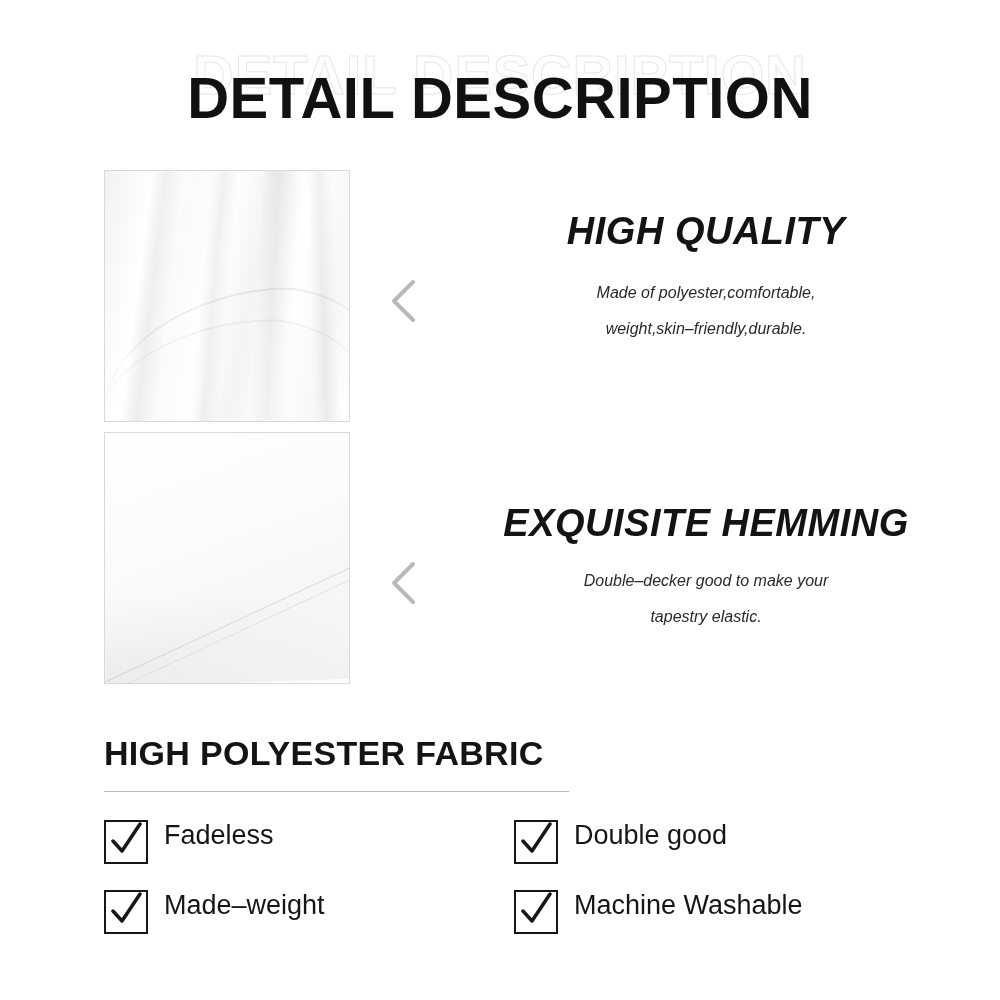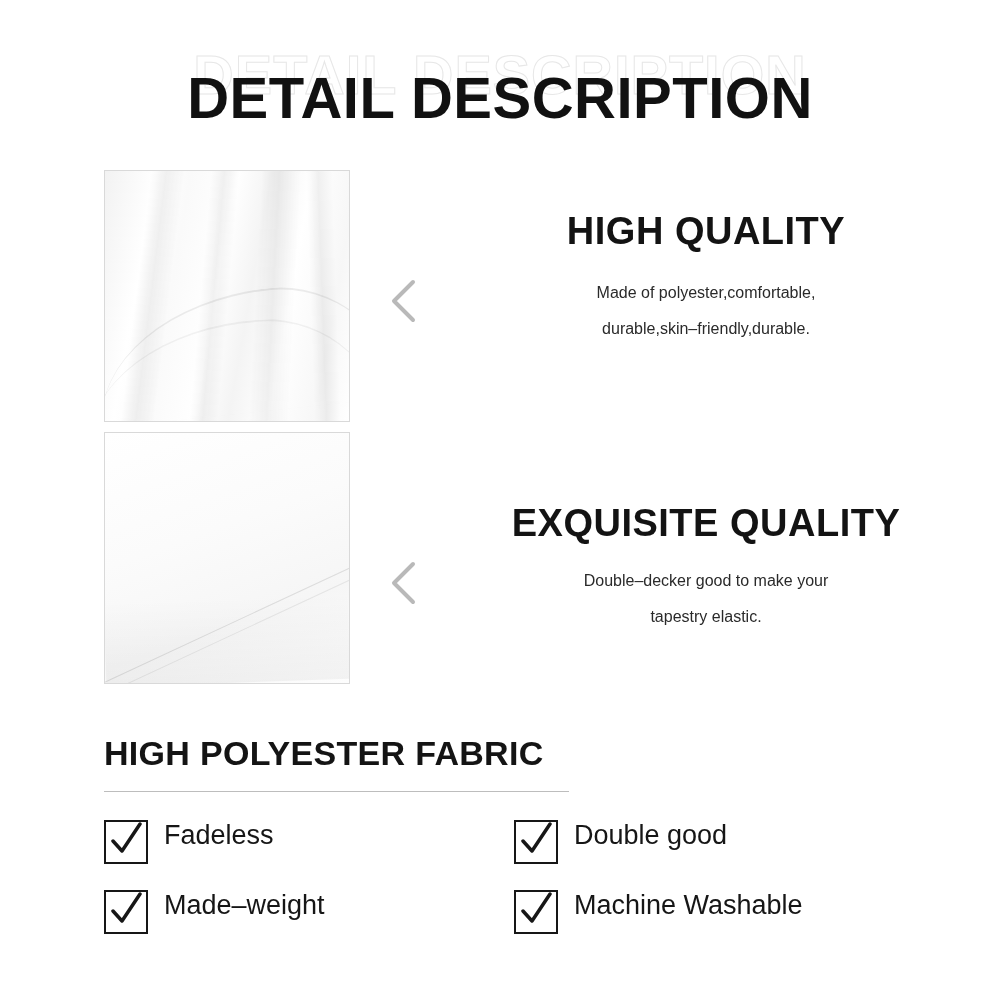--- a/index.html
+++ b/index.html
@@ -55,20 +55,21 @@
     letter-spacing: 0.5px;
     color: #111111;
   }
 
   
   .feature {
     position: absolute;
     left: 0;
     width: 936px;
     height: 250px;
+    font-style: italic;
   }
   .feature.one { top: 170px; }
   .feature.two { top: 432px; }
 
   .photo {
     position: absolute;
     left: 104px;
     top: 0;
     width: 244px;
     height: 250px;
@@ -236,40 +237,40 @@
     </div>
     <div class="arrow">
       <svg width="34" height="46" viewBox="0 0 34 46" fill="none" xmlns="http://www.w3.org/2000/svg">
         <path d="M27 4 L8 23 L27 42" stroke="#b9b9b9" stroke-width="4" stroke-linecap="round" stroke-linejoin="round"></path>
       </svg>
     </div>
     <div class="f-text">
       <div class="f-title">HIGH QUALITY</div>
       <div class="f-desc">
         <div>Made of polyester,comfortable,</div>
-        <div>durable,skin–friendly,durable.</div>
+        <div>weight,skin–friendly,durable.</div>
       </div>
     </div>
   </div>
 
   <div class="feature two">
     <div class="photo">
       <div class="fabric-hem">
         <div class="hem-line h1"></div>
         <div class="hem-line h2"></div>
         <div class="hem-shade"></div>
       </div>
     </div>
     <div class="arrow">
       <svg width="34" height="46" viewBox="0 0 34 46" fill="none" xmlns="http://www.w3.org/2000/svg">
         <path d="M27 4 L8 23 L27 42" stroke="#b9b9b9" stroke-width="4" stroke-linecap="round" stroke-linejoin="round"></path>
       </svg>
     </div>
     <div class="f-text">
-      <div class="f-title">EXQUISITE QUALITY</div>
+      <div class="f-title">EXQUISITE HEMMING</div>
       <div class="f-desc">
         <div>Double–decker good to make your</div>
         <div>tapestry elastic.</div>
       </div>
     </div>
   </div>
 
   <div class="bottom">
     <div class="bottom-title">HIGH POLYESTER FABRIC</div>
     <div class="divider"></div>

